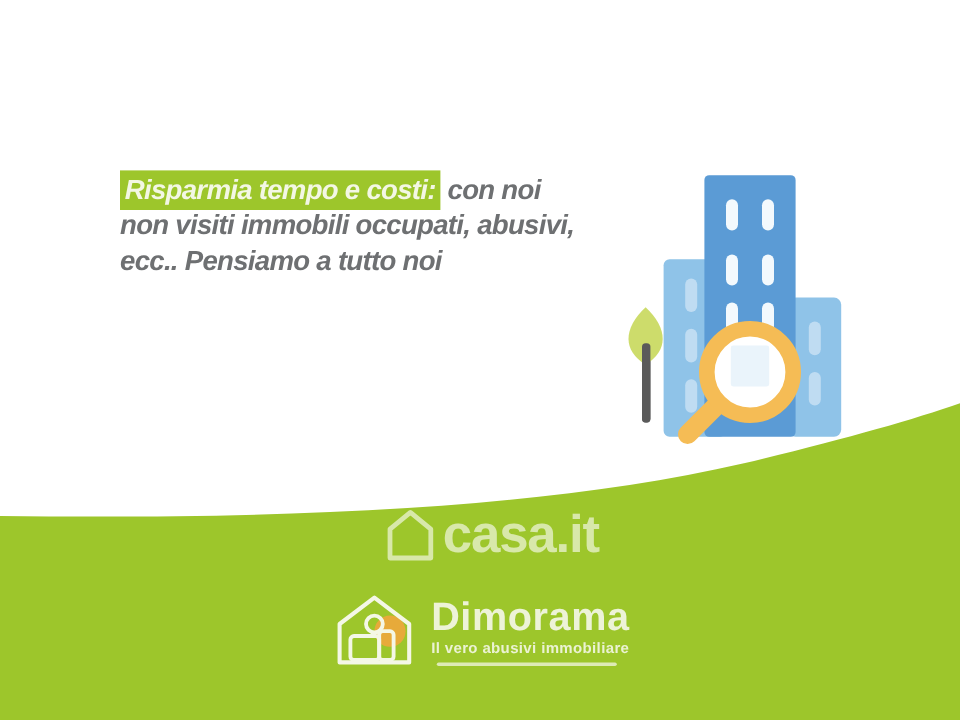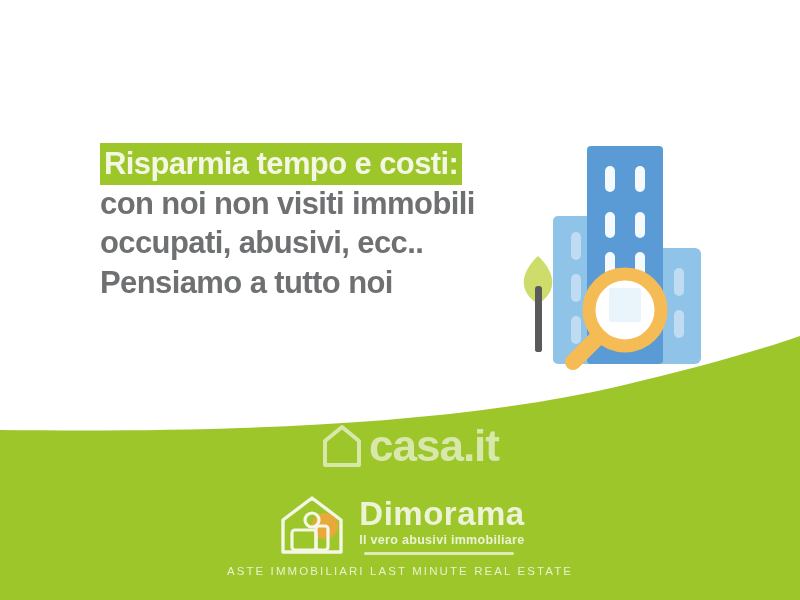--- a/index.html
+++ b/index.html
@@ -56,25 +56,26 @@
     font-family: "Liberation Sans", sans-serif;
   }
 
   
   .headline {
     position: absolute;
     left: 100px;
     top: 144px;
     width: 380px;
     z-index: 4;
-    font-size: 31px;
+    font-size: 23px;
     line-height: 1.28;
     font-weight: bold;
     letter-spacing: -0.6px;
     color: #6e7072;
+    font-style: italic;
   }
   .headline .hl {
     background: #9dc62b;
     color: #f3f7e4;
     box-decoration-break: clone;
     -webkit-box-decoration-break: clone;
     padding: 3px 4px 4px 4px;
   }
   .headline .rest {
     color: #6e7072;
@@ -220,16 +221,15 @@
         <circle cx="37" cy="28" r="7" fill="none" stroke="#f4f7e6" stroke-width="3.2"></circle>
         <rect x="17" y="38" width="24" height="20" rx="3" fill="none" stroke="#f4f7e6" stroke-width="3.2"></rect>
         <rect x="41" y="34" width="12" height="24" rx="3" fill="none" stroke="#f4f7e6" stroke-width="3.2"></rect>
       </svg>
       <div class="logo-words">
         <div class="logo-name">Dimorama</div>
         <div class="logo-tagline">Il vero abusivi immobiliare</div>
         <div class="logo-underline"></div>
       </div>
     </div>
-    <div class="logo-strip">ASTE IMMOBILIARI  LAST MINUTE  REAL ESTATE</div>
   </div>
 
 </div>
 
 </body></html>

